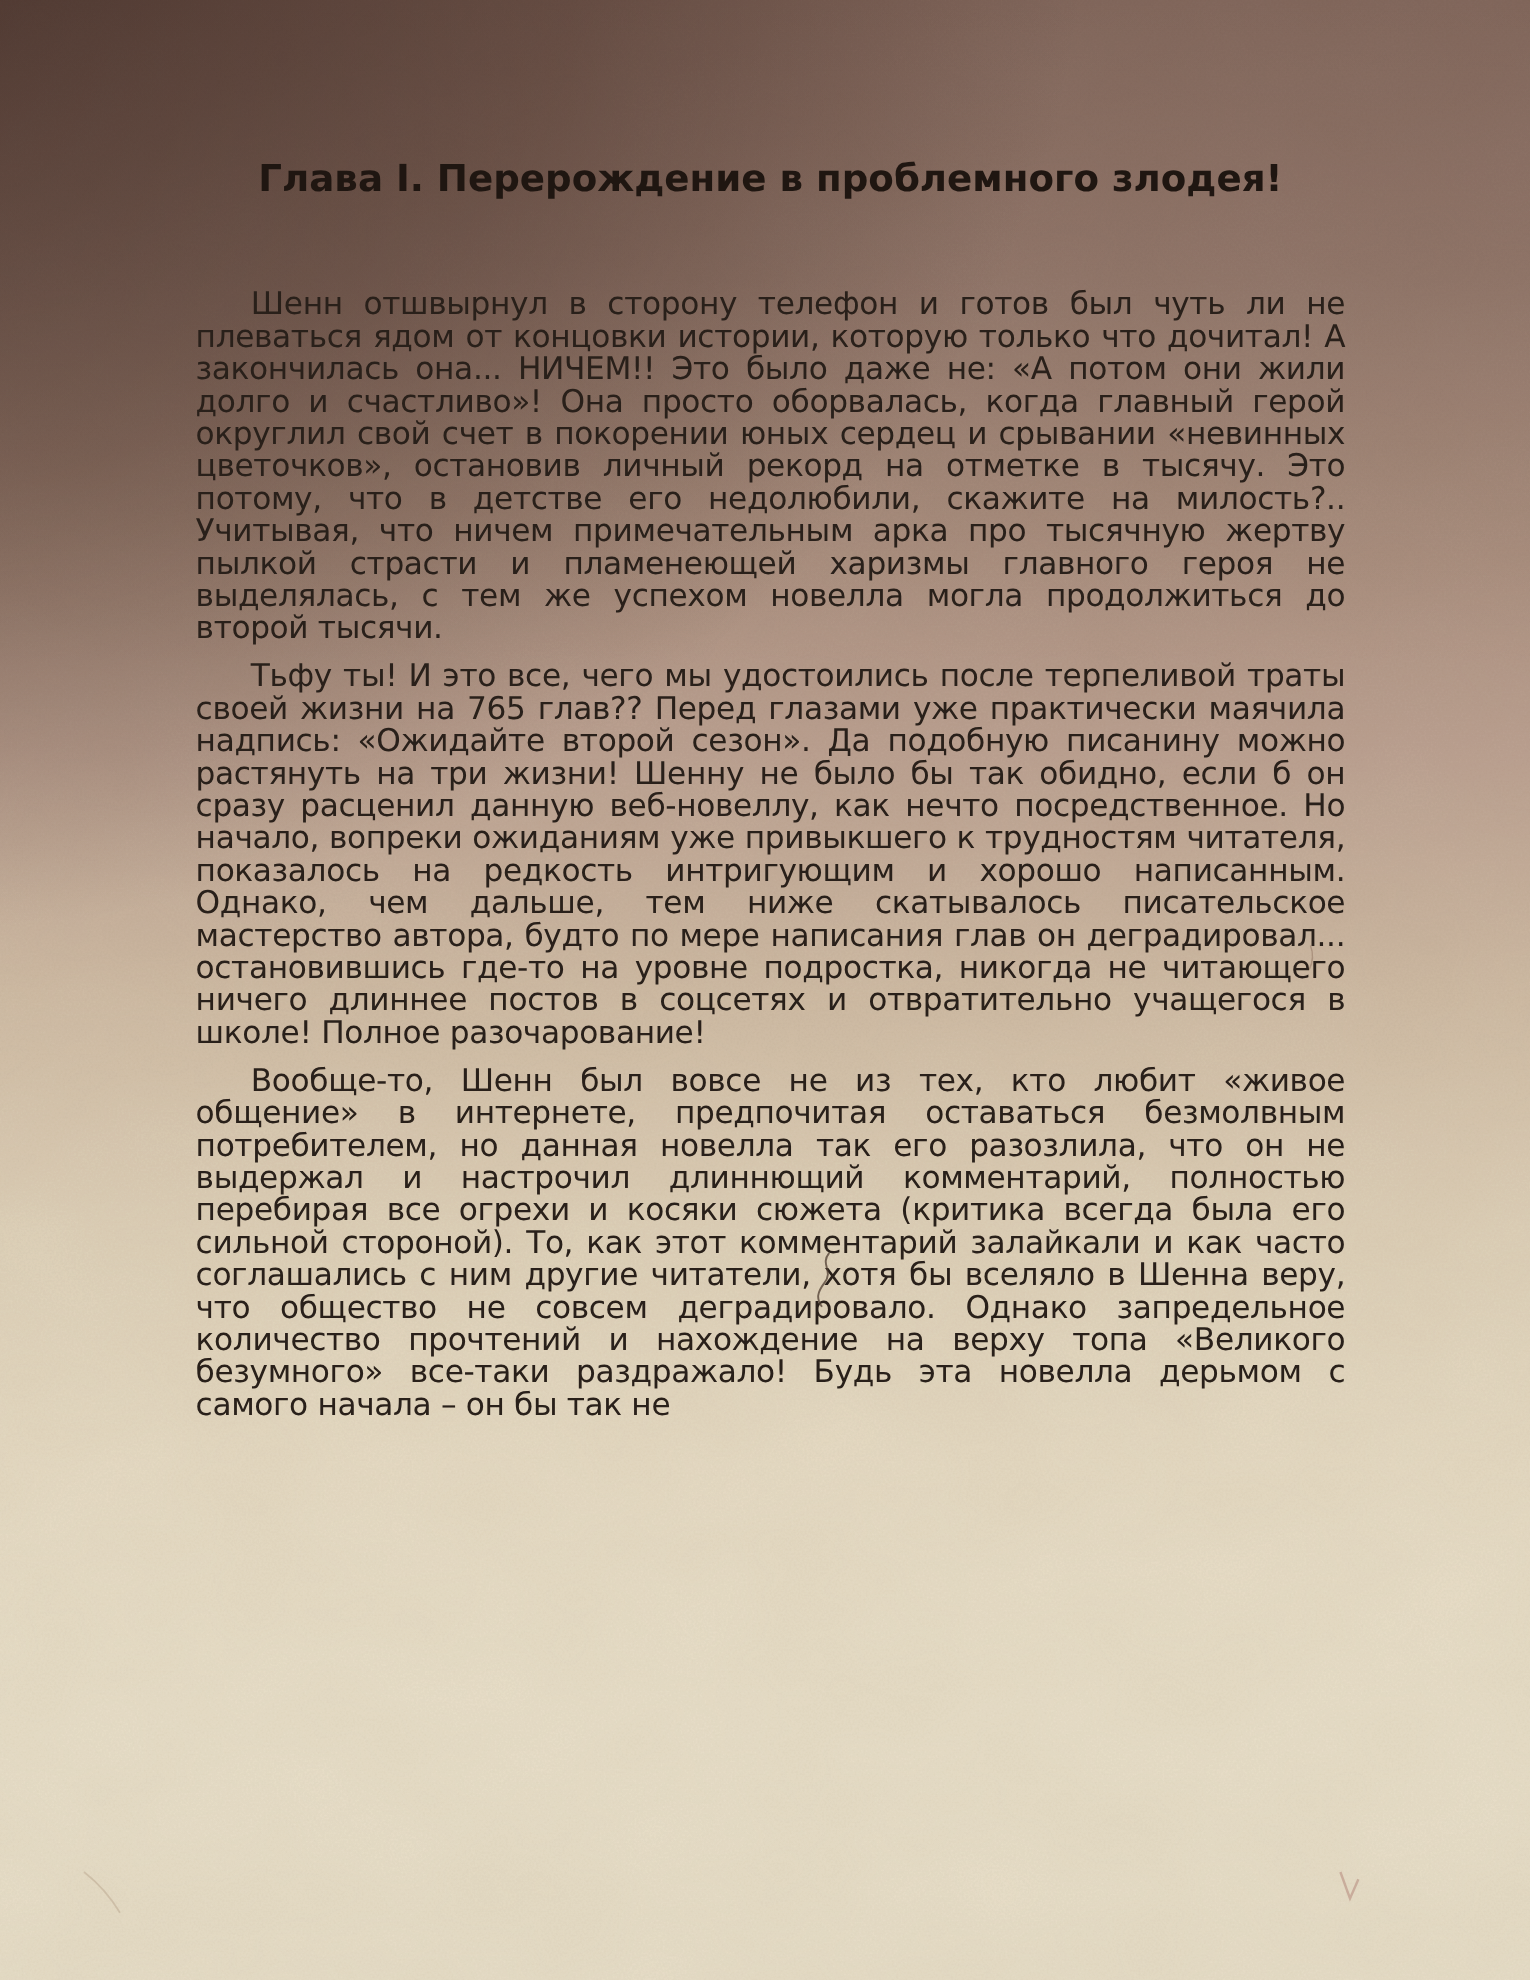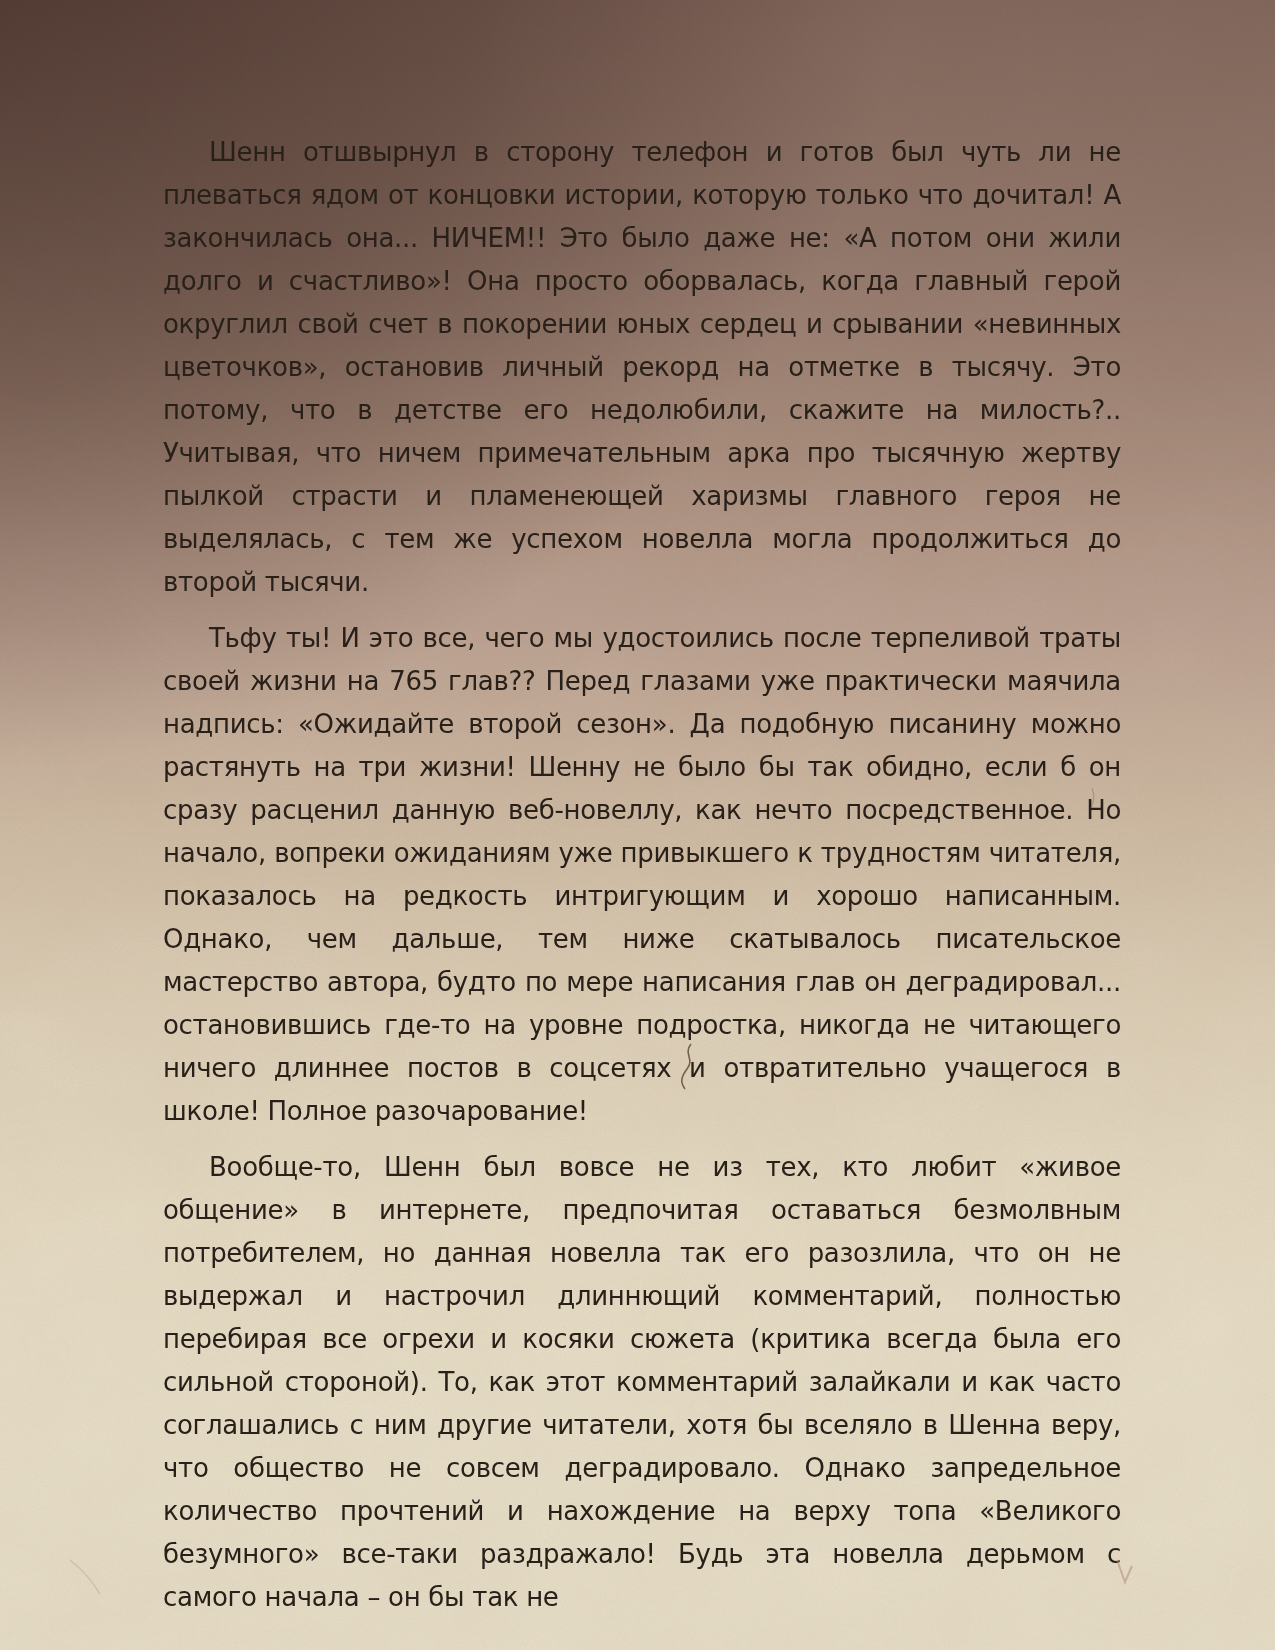--- a/index.html
+++ b/index.html
@@ -52,21 +52,21 @@
     margin: 0 0 74px 0;
     font-size: 31px;
     font-weight: bold;
     letter-spacing: 0px;
     text-align: center;
     color: #1f1611;
   }
   .para {
     margin: 0 0 13px 0;
     font-size: 26px;
-    line-height: 43px;
+    line-height: 27px;
     letter-spacing: -0.3px;
     text-align: justify;
     text-indent: 46px;
     color: #29201a;
   }
 </style>
 </head>
 <body>
 
 <div class="page">
@@ -78,20 +78,21 @@
     </filter>
     <filter id="fineGrain" x="0" y="0" width="100%" height="100%">
       <feTurbulence type="fractalNoise" baseFrequency="0.55" numOctaves="2" seed="11"></feTurbulence>
       <feColorMatrix type="matrix" values="0 0 0 0 0.35  0 0 0 0 0.27  0 0 0 0 0.20  0 0 0 0.09 0"></feColorMatrix>
     </filter>
     <rect width="1275" height="1650" filter="url(#blotch)"></rect>
     <rect width="1275" height="1650" filter="url(#fineGrain)"></rect>
   </svg>
 
   <div class="content">
+    <h1 class="title">Глава I. Перерождение в проблемного злодея!</h1>
 
     <p class="para">Шенн отшвырнул в сторону телефон и готов был чуть ли не плеваться ядом от концовки истории, которую только что дочитал! А закончилась она... НИЧЕМ!! Это было даже не: «А потом они жили долго и счастливо»! Она просто оборвалась, когда главный герой округлил свой счет в покорении юных сердец и срывании «невинных цветочков», остановив личный рекорд на отметке в тысячу. Это потому, что в детстве его недолюбили, скажите на милость?.. Учитывая, что ничем примечательным арка про тысячную жертву пылкой страсти и пламенеющей харизмы главного героя не выделялась, с тем же успехом новелла могла продолжиться до второй тысячи.</p>
 
     <p class="para">Тьфу ты! И это все, чего мы удостоились после терпеливой траты своей жизни на 765 глав?? Перед глазами уже практически маячила надпись: «Ожидайте второй сезон». Да подобную писанину можно растянуть на три жизни! Шенну не было бы так обидно, если б он сразу расценил данную веб-новеллу, как нечто посредственное. Но начало, вопреки ожиданиям уже привыкшего к трудностям читателя, показалось на редкость интригующим и хорошо написанным. Однако, чем дальше, тем ниже скатывалось писательское мастерство автора, будто по мере написания глав он деградировал... остановившись где-то на уровне подростка, никогда не читающего ничего длиннее постов в соцсетях и отвратительно учащегося в школе! Полное разочарование!</p>
 
     <p class="para">Вообще-то, Шенн был вовсе не из тех, кто любит «живое общение» в интернете, предпочитая оставаться безмолвным потребителем, но данная новелла так его разозлила, что он не выдержал и настрочил длиннющий комментарий, полностью перебирая все огрехи и косяки сюжета (критика всегда была его сильной стороной). То, как этот комментарий залайкали и как часто соглашались с ним другие читатели, хотя бы вселяло в Шенна веру, что общество не совсем деградировало. Однако запредельное количество прочтений и нахождение на верху топа «Великого безумного» все-таки раздражало! Будь эта новелла дерьмом с самого начала – он бы так не</p>
   </div>
 
   <svg class="fibers" width="1275" height="1650" xmlns="http://www.w3.org/2000/svg" fill="none">
     <path d="M691,1044 C683,1054 695,1059 687,1069 C681,1077 680,1082 685,1089" stroke="#4f3d31" stroke-width="1.6" opacity="0.75"></path>

